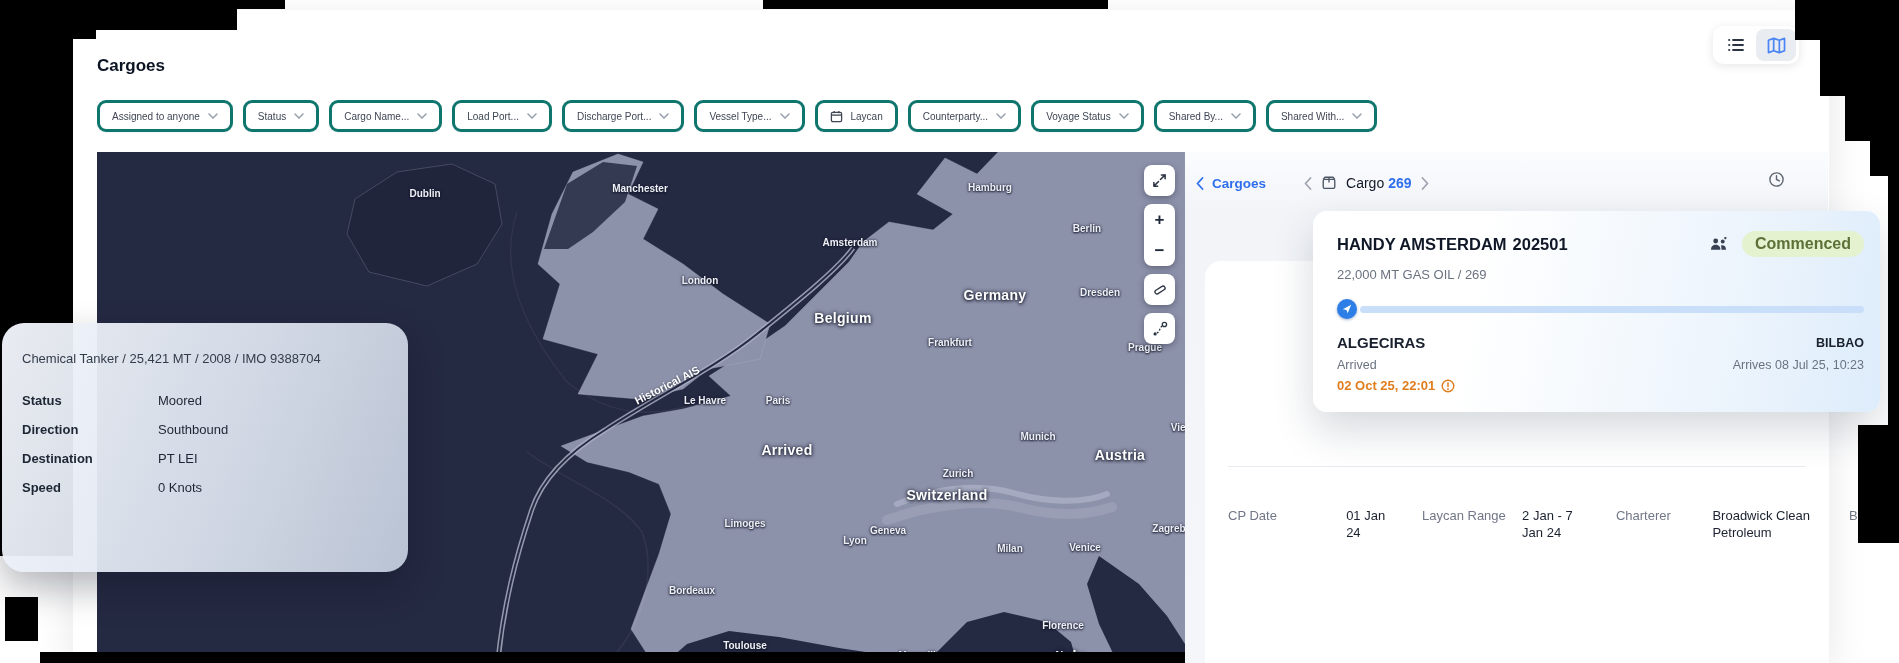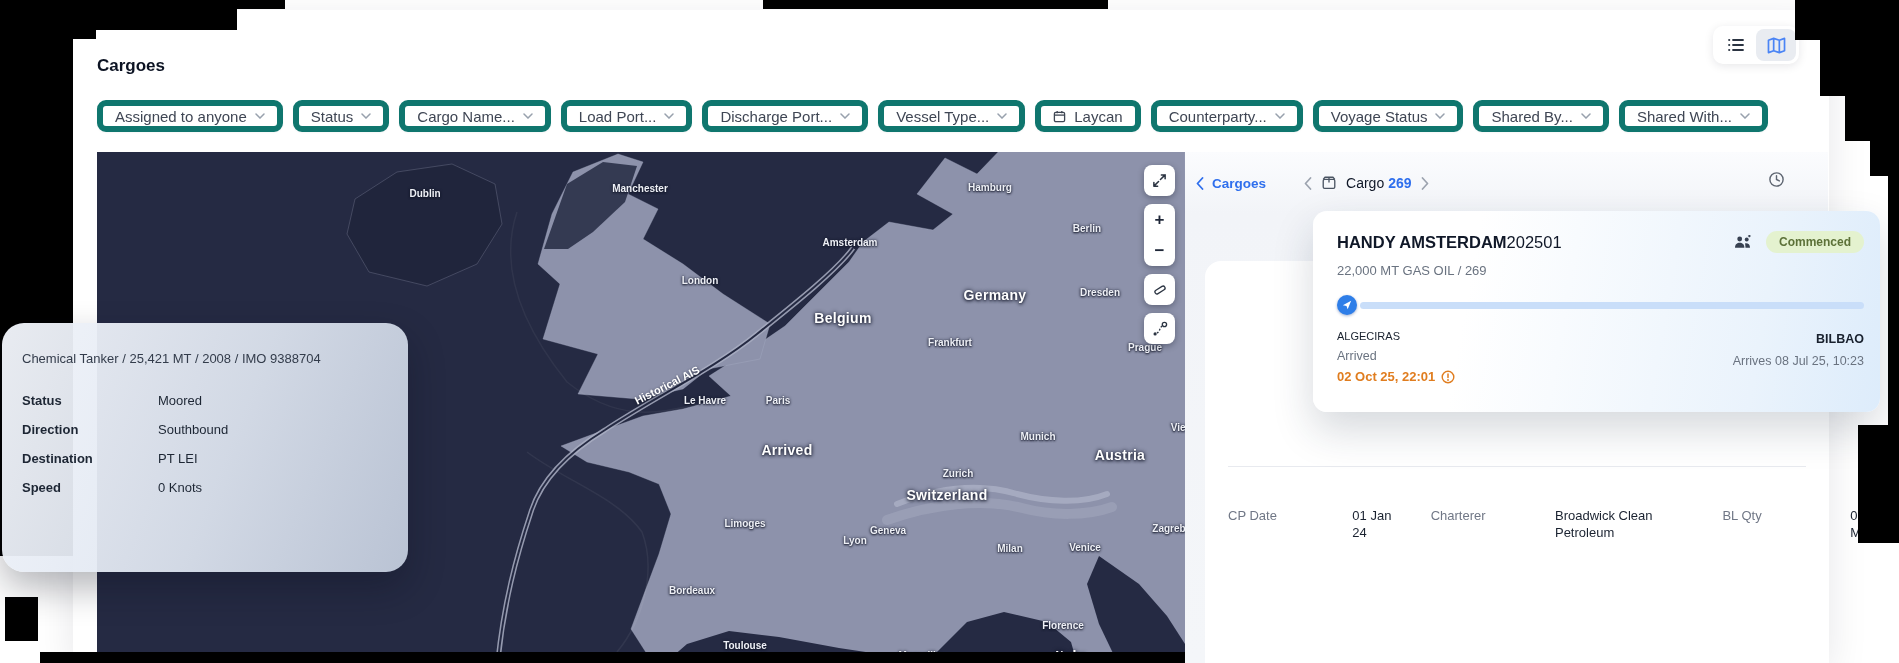--- a/index.html
+++ b/index.html
@@ -27,21 +27,21 @@
   
   .toggle{position:absolute;left:1713px;top:26px;display:flex;background:#fff;border-radius:10px;
     padding:3px;box-shadow:0 2px 10px rgba(16,24,40,.10);z-index:5;}
   .toggle button{width:40px;height:32px;border:none;background:transparent;border-radius:8px;
     display:flex;align-items:center;justify-content:center;cursor:pointer;}
   .toggle button.active{background:#e9ecf1;}
 
   
   .chips{position:absolute;left:97px;top:100px;display:flex;gap:10px;z-index:5;}
   .chip{height:32px;display:flex;align-items:center;gap:8px;padding:0 12px;background:#fff;
-    border:6px solid #0f766e;border-radius:9px;font-size:15px;color:#3f4654;white-space:nowrap;
+    border:3px solid #0f766e;border-radius:9px;font-size:10px;color:#3f4654;white-space:nowrap;
     box-shadow:0 1px 2px rgba(16,24,40,.04);cursor:pointer;}
   .chip .chev{display:flex;}
 
   
   .map{position:absolute;left:97px;top:152px;width:1088px;height:511px;background:#252a43;overflow:hidden;z-index:4;}
   .map-label{position:absolute;transform:translate(-50%,-50%);white-space:nowrap;pointer-events:none;}
   .map-label.city{font-size:10px;font-weight:600;color:#eef0f6;
     text-shadow:0 0 3px rgba(18,22,40,.95),0 1px 2px rgba(18,22,40,.9);}
   .map-label.country{font-size:14px;font-weight:700;color:#fff;letter-spacing:.3px;
     text-shadow:0 0 4px rgba(18,22,40,.95),0 1px 3px rgba(18,22,40,.9);}
@@ -86,31 +86,31 @@
   .detail-row .l{width:144px;color:#707786;}
   .detail-row .v{color:#1a2230;}
 
   
   .card{position:absolute;left:1313px;top:211px;width:567px;height:201px;border-radius:14px;z-index:40;
     background:linear-gradient(100deg,#ffffff 28%,#eaf3fc 78%,#ddecfb 100%);
     box-shadow:0 18px 40px rgba(30,42,66,.18);padding:20px 16px 14px 24px;}
   .card-titlerow{display:flex;align-items:center;}
   .card-title{font-size:16.5px;color:#101828;}
   .card-title .vn{font-weight:800;}
-  .card-title .vc{font-weight:400;}
+  .card-title .vc{font-weight:700;margin-left:6px;}
   .card-titlerow .spacer{flex:1;}
-  .badge{background:#e4f2cf;color:#5c7138;font-size:12px;font-weight:600;border-radius:999px;
+  .badge{background:#e4f2cf;color:#5c7138;font-size:16px;font-weight:600;border-radius:999px;
     padding:4px 13px;margin-left:14px;}
   .card-sub{font-size:13px;color:#6a7380;margin-top:10px;}
   .progress{display:flex;align-items:center;margin-top:17px;}
   .pg-circle{width:20px;height:20px;border-radius:50%;background:#2e7ee8;display:flex;
     align-items:center;justify-content:center;flex:0 0 auto;box-shadow:0 1px 3px rgba(20,60,140,.4);}
   .pg-track{flex:1;height:7px;background:#c9def9;border-radius:4px;margin-left:3px;}
   .ports{display:flex;justify-content:space-between;margin-top:15px;}
-  .port-l .port{font-size:11px;font-weight:400;color:#19212e;}
+  .port-l .port{font-size:15px;font-weight:700;color:#19212e;}
   .port-l .st{font-size:12.5px;color:#6a7380;margin-top:7px;}
   .port-l .tm{font-size:13px;font-weight:600;color:#e07d1f;margin-top:6px;display:flex;align-items:center;gap:6px;}
   .port-r{text-align:right;margin-top:2px;}
   .port-r .port{font-size:12.5px;font-weight:700;color:#19212e;}
   .port-r .st{font-size:12.5px;color:#6a7380;margin-top:8px;}
 
   svg{display:block;}
 </style>
 </head>
 <body>
@@ -395,20 +395,24 @@
   </div>
 
   <div class="divider"></div>
 
   <div class="details">
     <div class="detail-row">
         <span class="l">CP Date</span>
         <span class="v">01 Jan 24</span>
       </div>
     <div class="detail-row">
+        <span class="l">Laycan Range</span>
+        <span class="v">2 Jan - 7 Jan 24</span>
+      </div>
+    <div class="detail-row">
         <span class="l">Charterer</span>
         <span class="v">Broadwick Clean Petroleum</span>
       </div>
     <div class="detail-row">
         <span class="l">BL Qty</span>
         <span class="v">0.000 MT</span>
       </div>
   </div>
 
   <div class="card">

